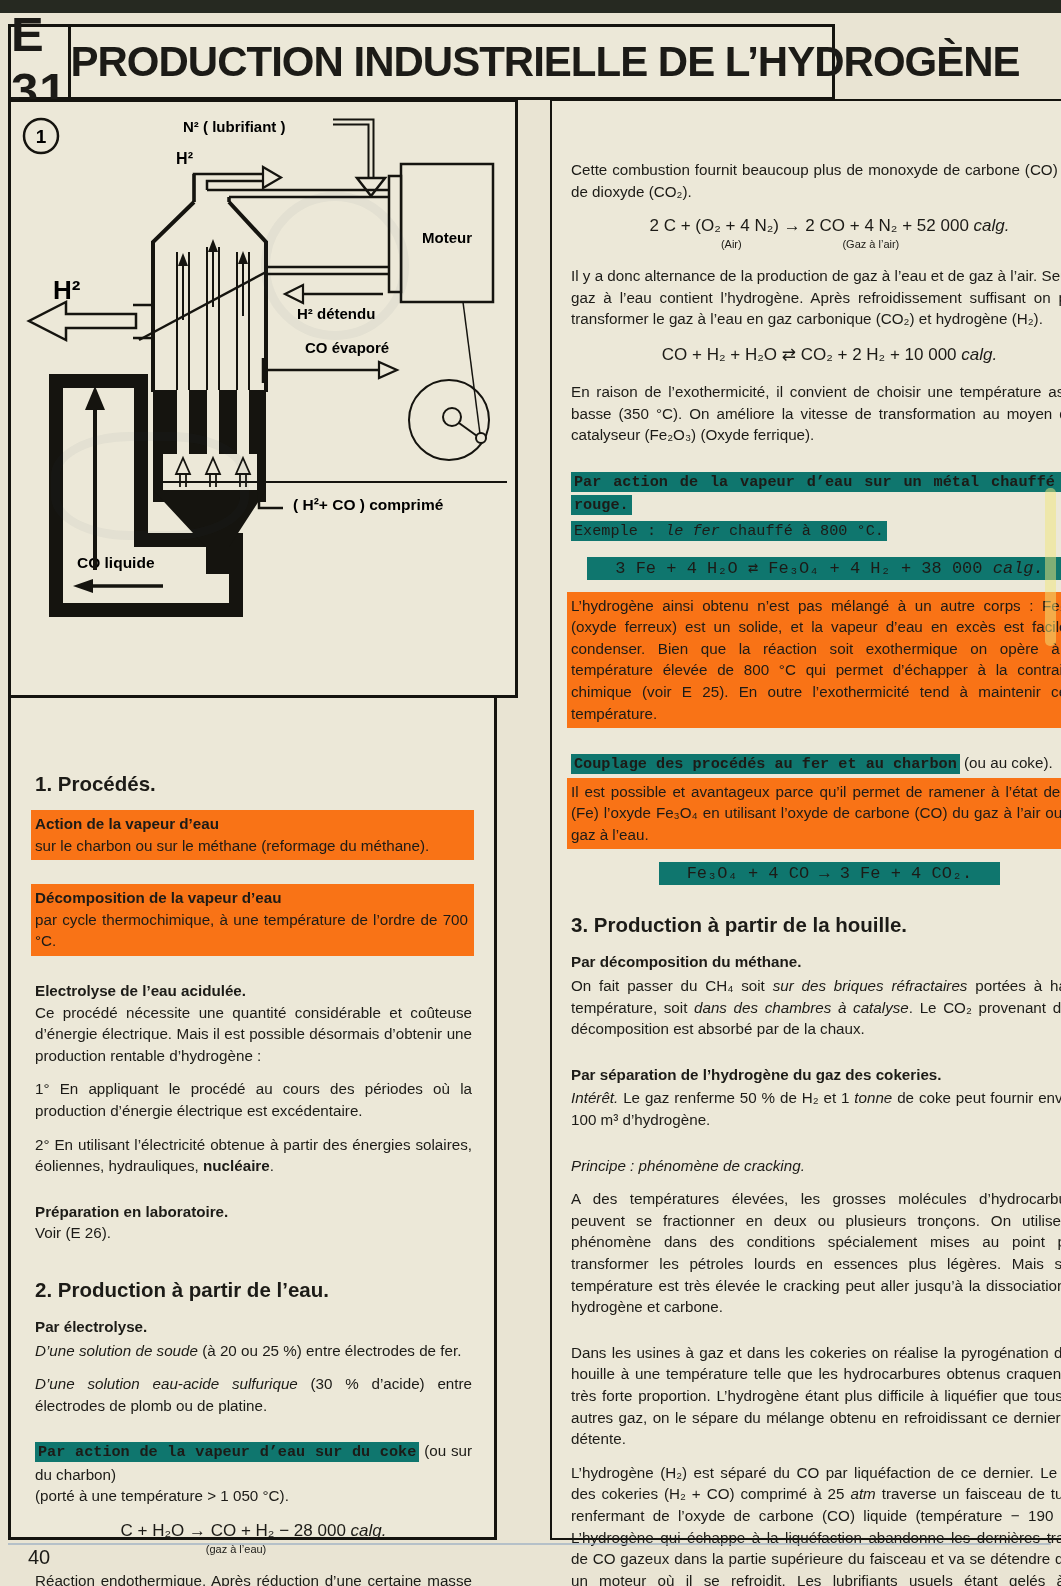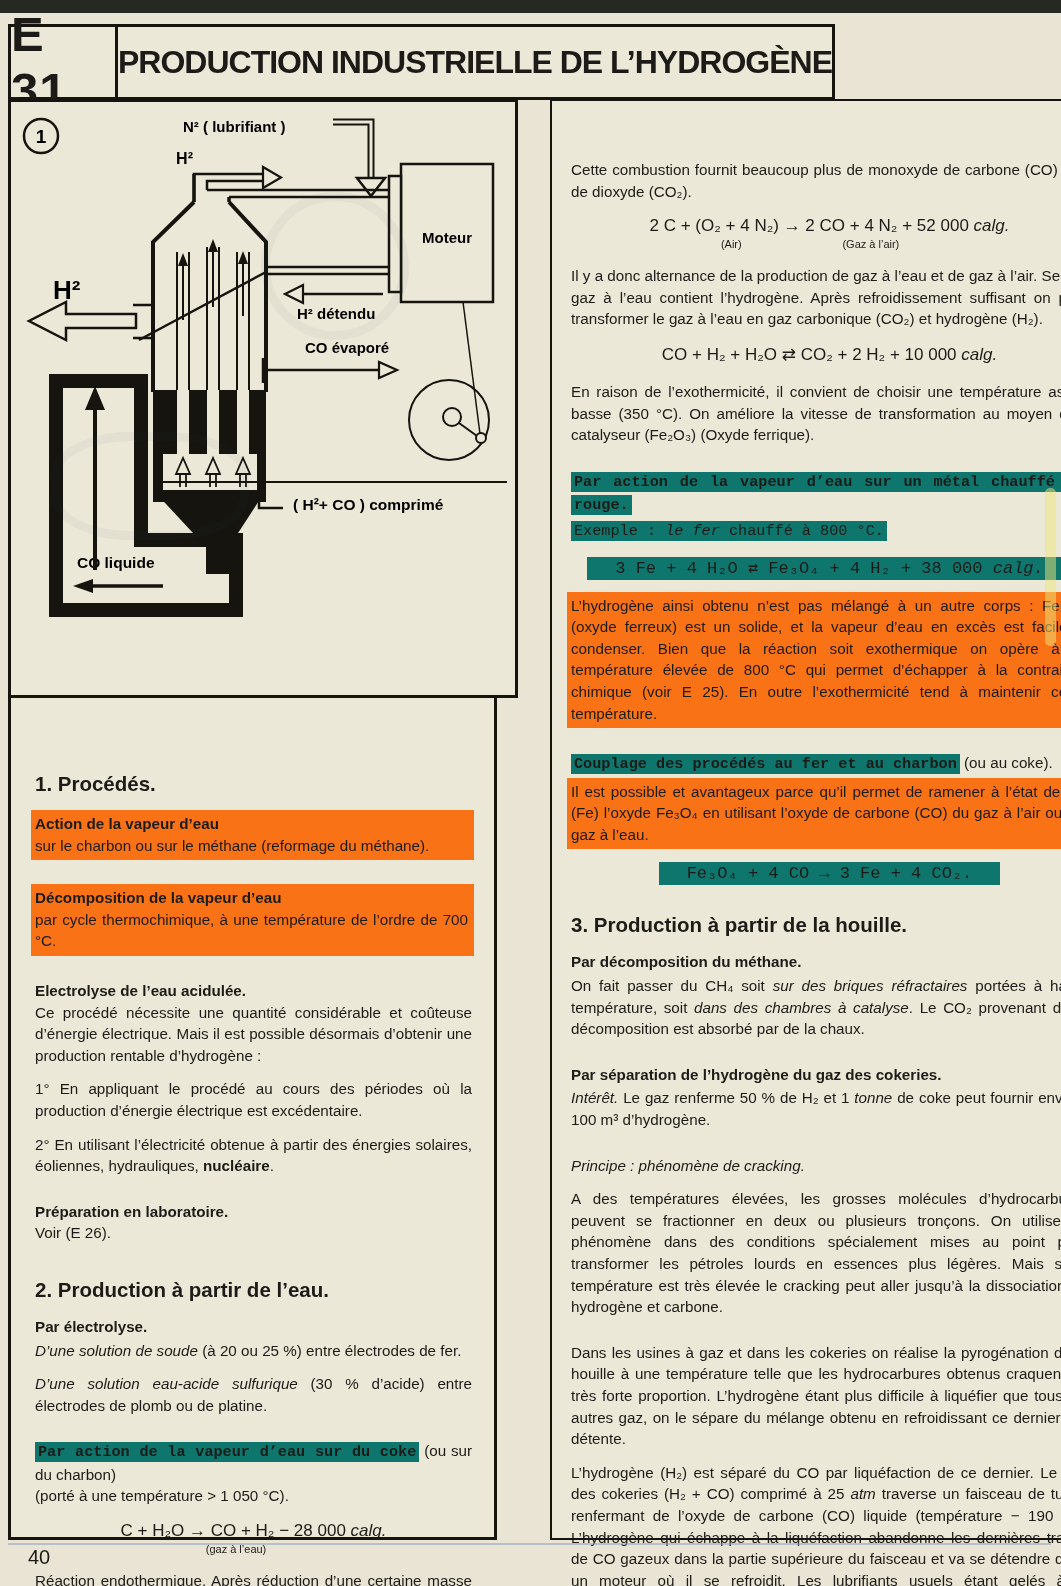--- a/index.html
+++ b/index.html
@@ -13,21 +13,21 @@
   .abs{position:absolute;}
   .topstrip{left:0;top:0;width:1061px;height:13px;background:#262921;}
   .bluline{left:8px;top:1543px;width:1043px;height:2px;background:#8aa3bf;opacity:.55;}
   .hlstrip{left:1045px;top:488px;width:11px;height:158px;background:#efe67c;opacity:.5;border-radius:5px;}
 
   .frame{border:3px solid #15140f;background:#ece8d8;box-sizing:border-box;}
   .header{left:8px;top:24px;width:827px;height:76px;display:flex;}
   .code-cell{width:147px;border-right:3px solid #15140f;display:flex;align-items:center;justify-content:center;}
   .code{font-size:49px;font-weight:bold;letter-spacing:1px;}
   .title-cell{flex:1;display:flex;align-items:center;justify-content:center;}
-  .title{font-size:32px;font-weight:bold;letter-spacing:-1px;white-space:nowrap;}
+  .title{font-size:42px;font-weight:bold;letter-spacing:-1px;white-space:nowrap;}
 
   .diagram-box{left:8px;top:99px;width:510px;height:599px;}
   .left-box{left:8px;top:695px;width:489px;height:845px;padding:48px 22px 0 24px;}
   .right-box{left:550px;top:99px;width:557px;height:1441px;border-width:2px;padding:58px 17px 0 19px;}
 
   p{margin:0 0 12px 0;font-size:15.2px;line-height:21.6px;text-align:justify;}
   .sec{font-size:20.5px;font-weight:bold;margin:26px 0 14px 0;}
   .b{font-weight:bold;}
   .i{font-style:italic;}
   .mt{margin-top:24px;}

